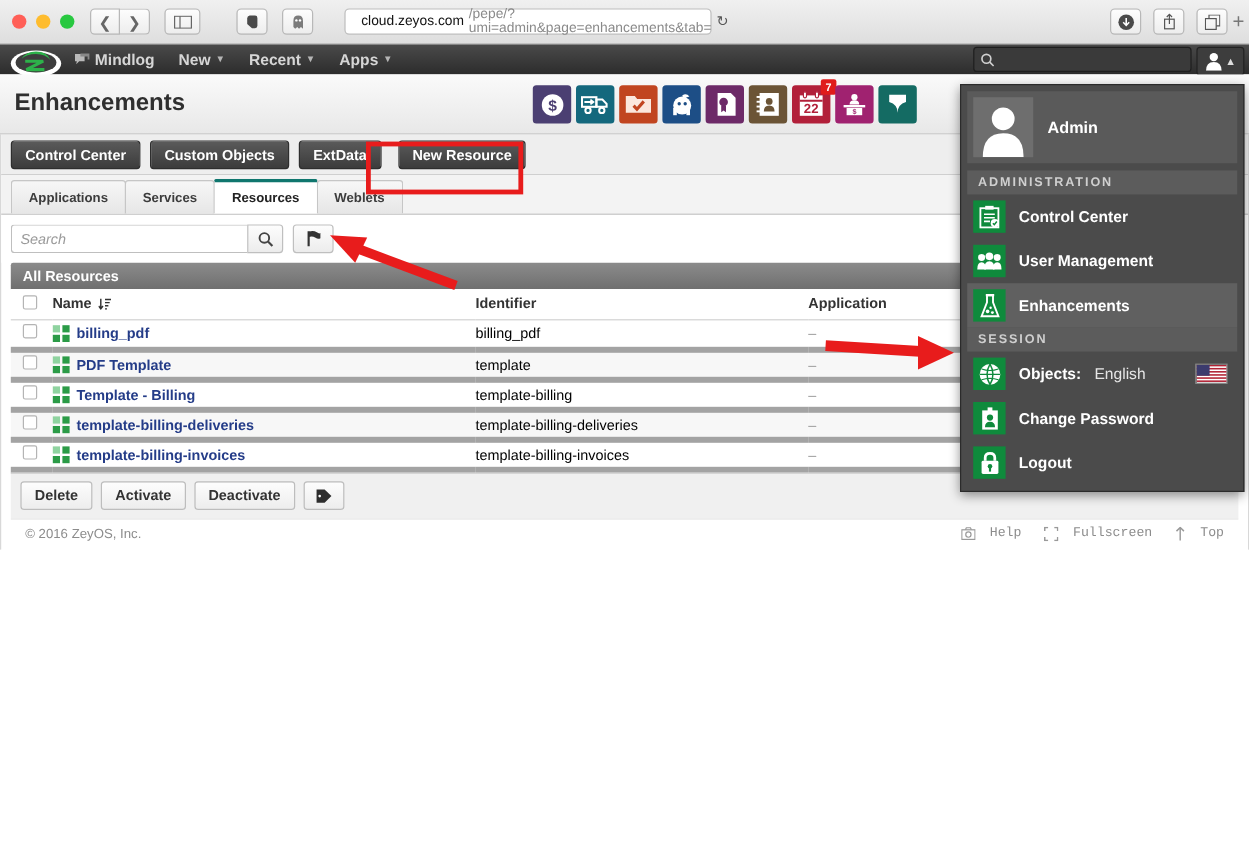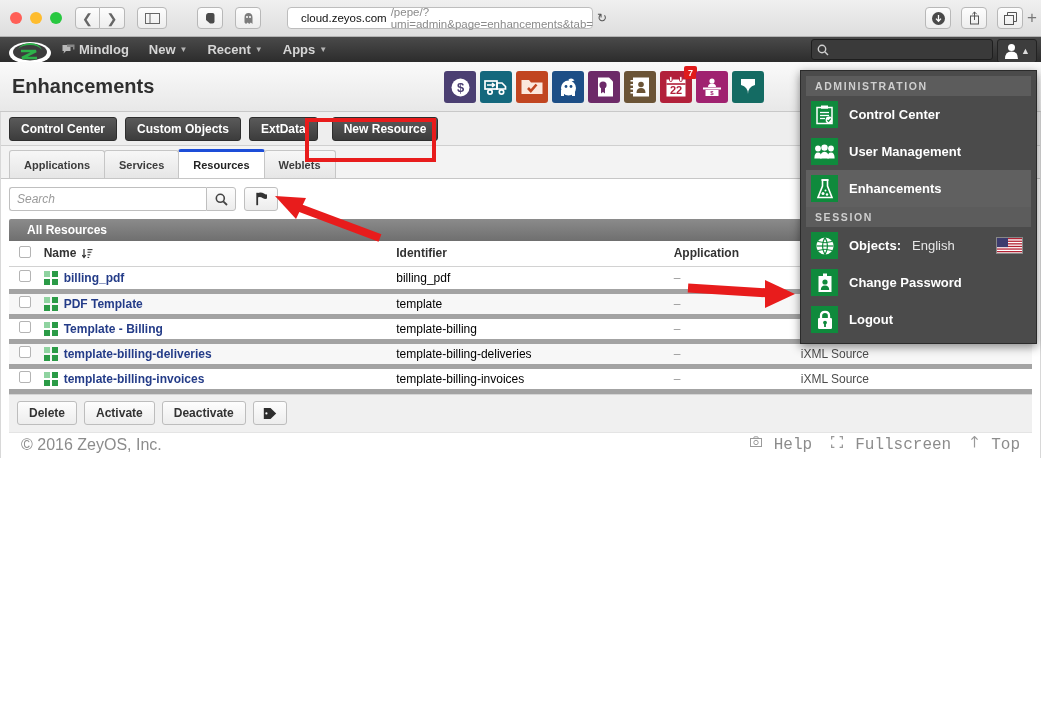--- a/index.html
+++ b/index.html
@@ -155,21 +155,21 @@
     border:1px solid #c6c6c6;
     border-bottom:none;
     margin-right:-1px;
     display:flex; align-items:center;
     font-size:11px; font-weight:bold; color:#3c3c3c;
     border-radius:3px 3px 0 0;
     white-space:nowrap;
   }
   .tab.active {
     background:#ffffff;
-    border-top:3px solid #1d4ed8;
+    border-top:3px solid #0f766e;
     color:#222;
     height:29px;
     z-index:2;
   }
 
   
   .search-row {
     height:40px;
     background:#fff;
     display:flex; align-items:center;
@@ -198,21 +198,21 @@
     display:flex; align-items:center; justify-content:center;
   }
 
   
   .table-wrap { padding:0 8px; }
   .table-head-bar {
     height:22px;
     background: linear-gradient(#8b8b8b,#6f6f6f);
     color:#fff; font-size:12px; font-weight:bold;
     display:flex; align-items:center;
-    padding-left:18px;
+    padding-left:10px;
     border-radius:2px 2px 0 0;
   }
   table { width:100%; border-collapse:collapse; background:#fff; }
   th, td {
     text-align:left;
     font-size:12px;
     padding:0;
     height:25px;
     vertical-align:middle;
   }
@@ -261,21 +261,21 @@
     background: linear-gradient(#fdfdfd,#ededed);
     border:1px solid #bdbdbd; border-radius:3px;
     font-size:12px; font-weight:bold; color:#333;
     display:flex; align-items:center;
     white-space:nowrap;
   }
   .footer {
     height:26px;
     display:flex; align-items:center;
     padding:0 12px;
-    font-size:16px; color:#8c8c8c;
+    font-size:11px; color:#8c8c8c;
     border-top:1px solid #e4e4e4;
     margin:0 8px;
   }
   .footer-right { margin-left:auto; display:flex; gap:19px; align-items:center; }
   .f-link { display:flex; align-items:flex-start; gap:12px; color:#8c8c8c;font-family:Liberation Mono, monospace; }
 
   
   .dropdown {
     position:absolute; right:4px; top:70px;
     width:237px;
@@ -744,20 +744,29 @@
           <svg width="9" height="12" viewBox="0 0 9 12">
             <path d="M4.5 11.5 L4.5 0.8 M1.4 3.6 L4.5 0.5 L7.6 3.6" fill="none" stroke="#9a9a9a" stroke-width="1.2"></path>
           </svg>
           <span>Top</span>
         </span>
       </div>
     </div>
   </div>
 
   <div class="dropdown">
+    <div class="dd-user">
+      <div class="dd-avatar">
+        <svg width="44" height="46" viewBox="0 0 44 46">
+          <circle cx="22" cy="14" r="9.5" fill="#fff"></circle>
+          <path d="M5 46 Q5 26 22 26 Q39 26 39 46 Z" fill="#fff"></path>
+        </svg>
+      </div>
+      <div class="dd-username">Admin</div>
+    </div>
 
     <div class="dd-section">ADMINISTRATION</div>
 
     <div class="dd-item">
       <span class="dd-ico">
         <svg width="19" height="20" viewBox="0 0 19 20">
           <rect x="2" y="2.5" width="15" height="16" fill="none" stroke="#fff" stroke-width="1.5"></rect>
           <rect x="6" y="0.5" width="7" height="3.2" fill="#fff"></rect>
           <line x1="5" y1="7.5" x2="14" y2="7.5" stroke="#fff" stroke-width="1.3"></line>
           <line x1="5" y1="10.5" x2="14" y2="10.5" stroke="#fff" stroke-width="1.3"></line>

